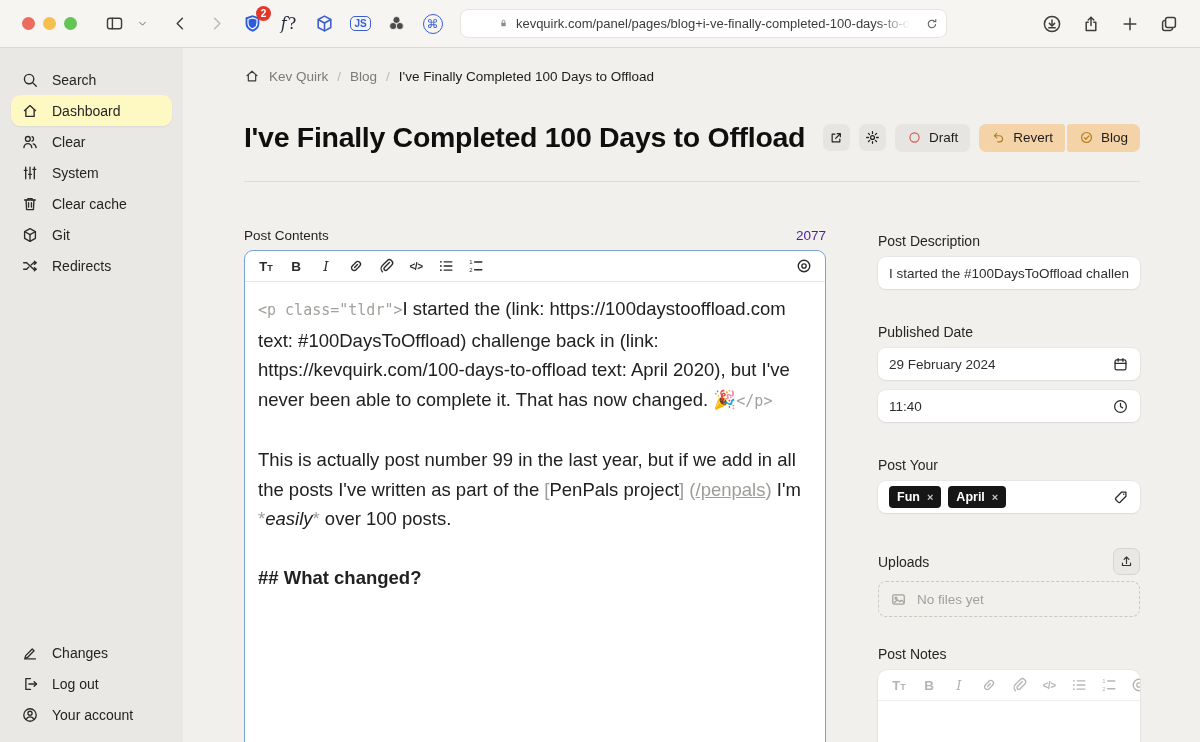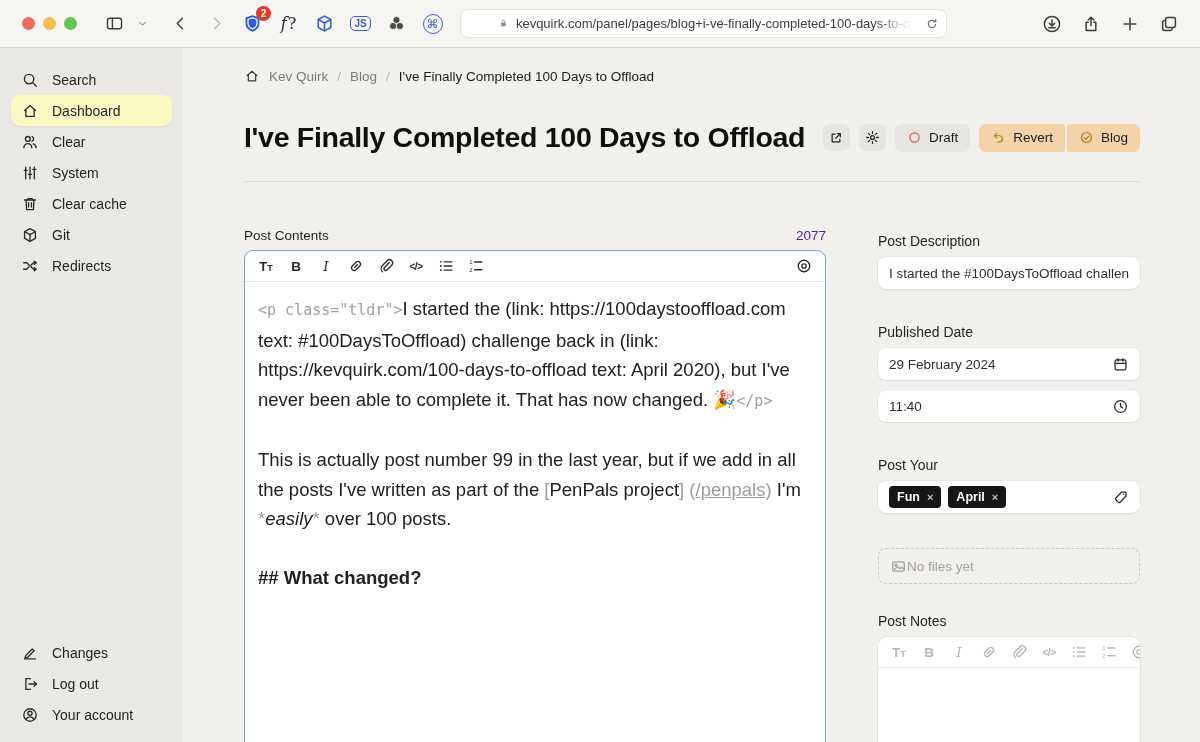--- a/index.html
+++ b/index.html
@@ -99,21 +99,21 @@
   .rp-input + .rp-input{margin-top:10px;}
   .rp-ic{margin-left:auto;display:flex;color:#2a2a2a;}
   .rp-ic svg{width:17px;height:17px;}
   .tagbox{gap:7px;}
   .tag{background:#161616;color:#fff;font-size:12.5px;font-weight:600;padding:4px 8px;border-radius:4px;display:flex;align-items:center;gap:7px;}
   .tag-x{color:#c6c6c6;font-size:11px;line-height:1;}
   .uploads-head{display:flex;align-items:center;justify-content:space-between;margin-bottom:6px;}
   .uploads-head .rp-label{margin-bottom:0;}
   .upload-btn{width:27px;height:27px;border-radius:7px;background:#eae8e4;border:1px solid #d7d5d0;display:flex;align-items:center;justify-content:center;color:#333;}
   .upload-btn svg{width:15px;height:15px;}
-  .dashed{border:1.5px dashed #cbc8c2;border-radius:8px;height:36px;display:flex;align-items:center;padding:0 11px;color:#a3a19c;font-size:13.5px;}
+  .dashed{border:1.5px dashed #cbc8c2;border-radius:8px;height:36px;display:flex;align-items:center;padding:0 11px;gap:10px;color:#a3a19c;font-size:13.5px;}
   .dashed .rp-ic{margin-left:0;color:#a3a19c;}
   .notes-box{background:#fff;border-radius:9px;box-shadow:0 0 0 1px rgba(0,0,0,.035),0 1px 2px rgba(0,0,0,.05);height:120px;overflow:hidden;}
   .notes-box .toolbar{border-bottom:1px solid #f0eeea;}
 </style>
 </head>
 <body>
 
 <div class="chrome">
   <div class="traffic">
     <span class="tl red"></span>
@@ -516,20 +516,32 @@
             <span class="rp-ic">
                 <svg viewBox="0 0 20 20" fill="none" stroke="currentColor" stroke-width="1.5" stroke-linecap="round" stroke-linejoin="round">
                   <path d="M11.4 3.6h5v5l-6.9 6.9a1.55 1.55 0 01-2.2 0l-2.8-2.8a1.55 1.55 0 010-2.2z"></path>
                   <circle cx="13.8" cy="6.2" r=".95" fill="currentColor" stroke="none"></circle>
                 </svg>
               </span>
           </div>
         </div>
 
         <div class="rp-block" style="margin-bottom:29px;">
+          <div class="uploads-head">
+            <div class="rp-label">Uploads</div>
+            <button class="upload-btn">
+                <span style="display:flex">
+                  <svg viewBox="0 0 20 20" fill="none" stroke="currentColor" stroke-width="1.5" stroke-linecap="round" stroke-linejoin="round">
+                    <path d="M10 12.6V4.4"></path>
+                    <path d="M6.8 7.2L10 4l3.2 3.2"></path>
+                    <path d="M4.6 12.2v3.2h10.8v-3.2"></path>
+                  </svg>
+                </span>
+              </button>
+          </div>
           <div class="dashed">
             <span class="rp-ic">
                 <svg viewBox="0 0 20 20" fill="none" stroke="currentColor" stroke-width="1.5" stroke-linecap="round" stroke-linejoin="round">
                   <rect x="3.2" y="4.6" width="13.6" height="10.8" rx="1.8"></rect>
                   <circle cx="7" cy="8.4" r="1.05"></circle>
                   <path d="M5.2 13.4l3.6-3 2.6 2.1 2.2-1.7 3 2.6"></path>
                 </svg>
               </span>
             <span>No files yet</span>
           </div>

